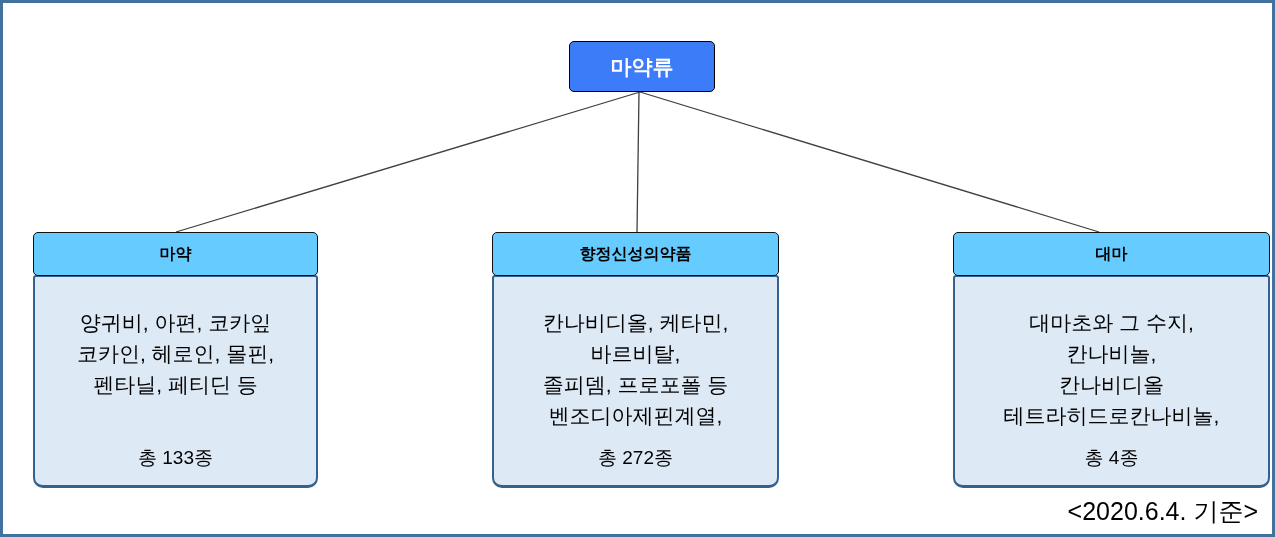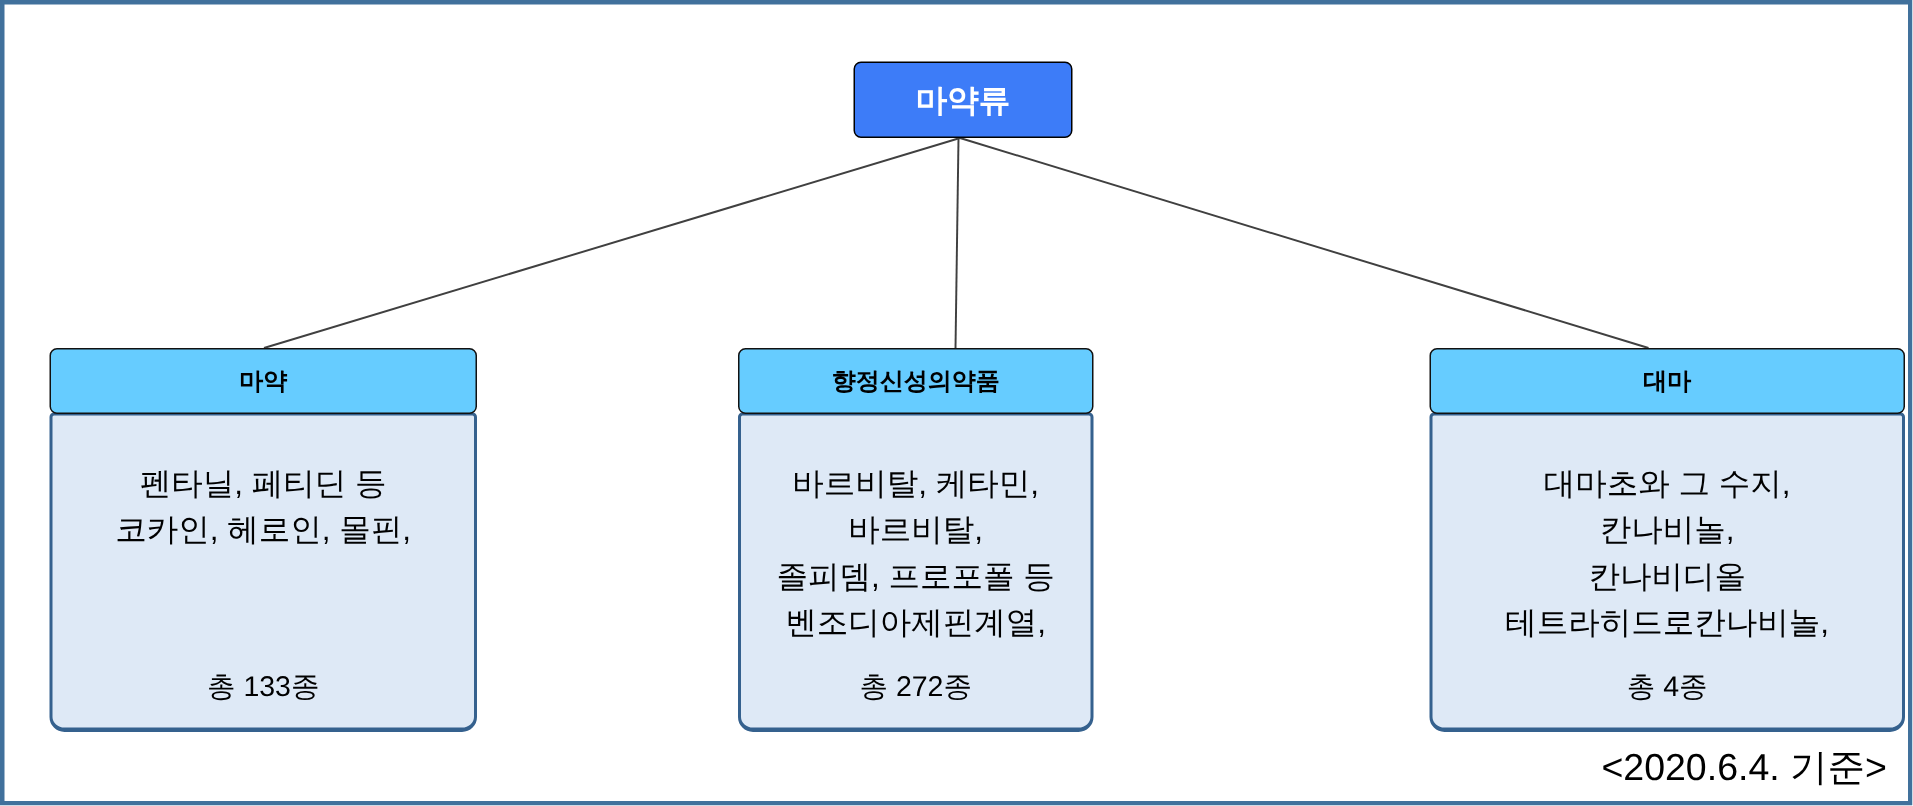--- a/index.html
+++ b/index.html
@@ -18,21 +18,21 @@
     position:absolute;left:566px;top:38px;width:146px;height:51px;
     box-sizing:border-box;
     background:var(--root-fill,#3D7CF8);
     border:1.5px solid #000;
     border-radius:5px;
     display:flex;align-items:center;justify-content:center;
     color:#fff;font-weight:bold;font-size:21px;
   }
   .cat-box{position:absolute;top:229px;height:256px;box-sizing:border-box;}
   .cat-box.left{left:30px;width:285px;}
-  .cat-box.mid{left:489px;width:237px;}
+  .cat-box.mid{left:489px;width:287px;}
   .cat-box.right{left:950px;width:317px;}
   .cat-header{
     box-sizing:border-box;height:44px;
     background:var(--header-fill,#66CCFF);
     border:1.5px solid #111;
     border-radius:5px;
     display:flex;align-items:center;justify-content:center;
     font-weight:bold;font-size:16px;color:#000;
     position:relative;z-index:2;
   }
@@ -67,34 +67,35 @@
   <div class="root-box">
     <span>마약류</span>
   </div>
 
   <div class="cat-box left">
     <div class="cat-header">
       <span>마약</span>
     </div>
     <div class="cat-body">
       <div class="cat-items">
+        <div>양귀비, 아편, 코카잎</div>
+        <div>코카인, 헤로인, 몰핀,</div>
         <div>펜타닐, 페티딘 등</div>
-        <div>코카인, 헤로인, 몰핀,</div>
       </div>
       <div class="cat-total">총 133종</div>
     </div>
   </div>
 
   <div class="cat-box mid">
     <div class="cat-header">
       <span>향정신성의약품</span>
     </div>
     <div class="cat-body">
       <div class="cat-items">
-        <div>바르비탈, 케타민,</div>
+        <div>칸나비디올, 케타민,</div>
         <div>바르비탈,</div>
         <div>졸피뎀, 프로포폴 등</div>
         <div>벤조디아제핀계열,</div>
       </div>
       <div class="cat-total">총 272종</div>
     </div>
   </div>
 
   <div class="cat-box right">
     <div class="cat-header">

